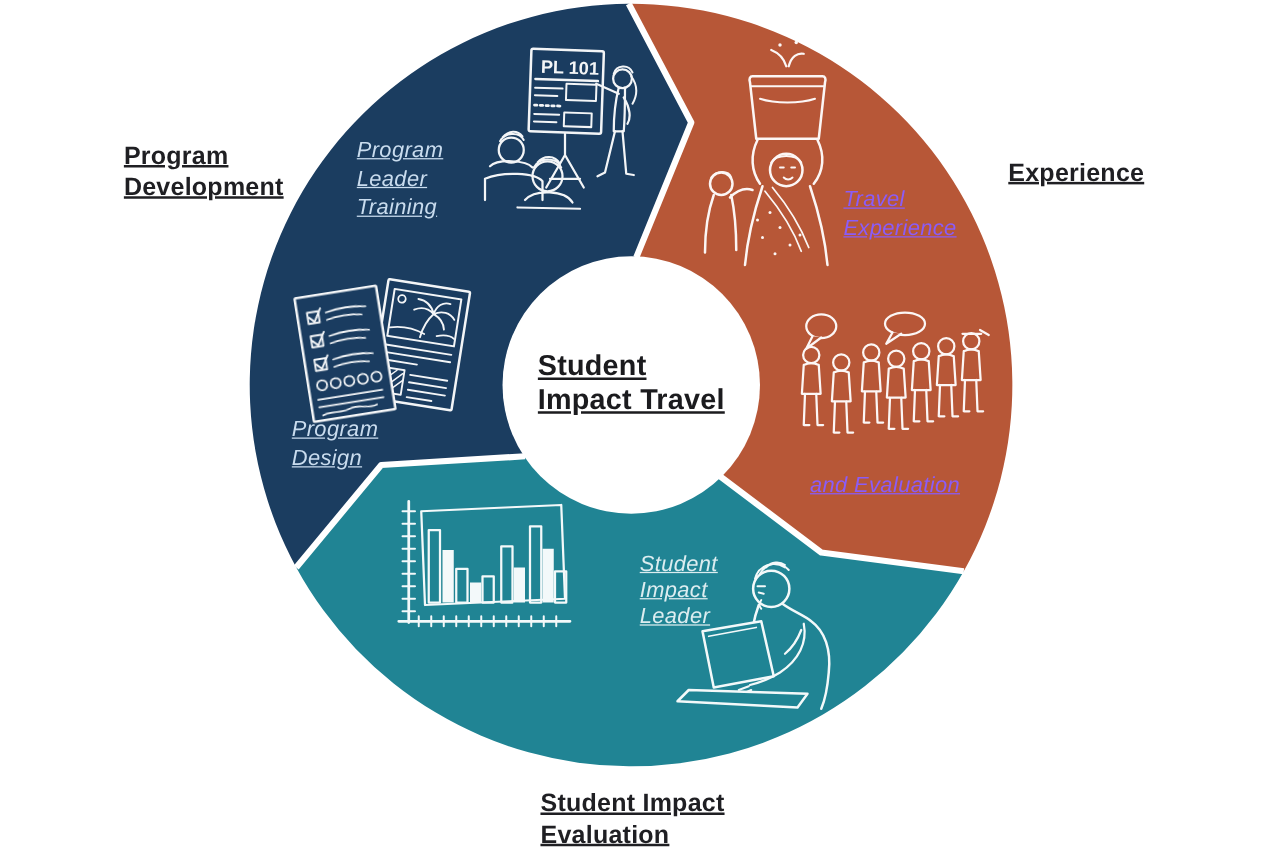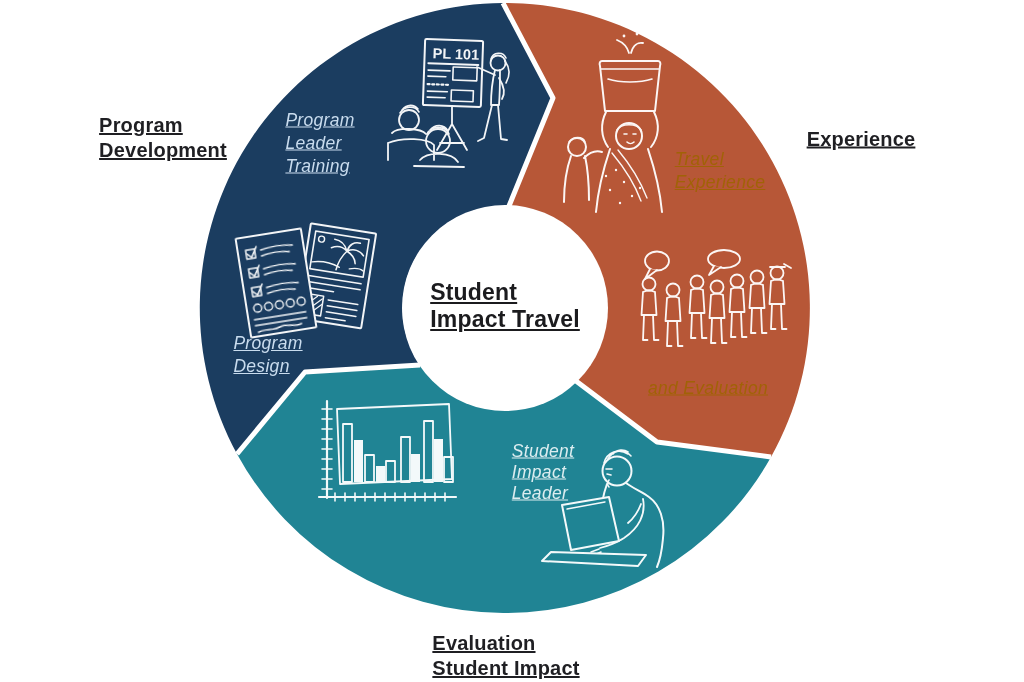--- a/index.html
+++ b/index.html
@@ -5,21 +5,21 @@
   html,body{margin:0;padding:0;background:#ffffff;}
   .stage{
     position:relative;width:1024px;height:682px;background:#ffffff;
     font-family:"Liberation Sans",sans-serif;overflow:hidden;
   }
   .stage svg{position:absolute;left:0;top:0;}
   .label{position:absolute;transform:translate(-50%,-50%);white-space:nowrap;text-decoration:underline;}
   .label-dark{font-weight:700;font-size:20px;line-height:25px;color:#1f1f23;letter-spacing:.2px;}
   .label-seg{font-style:italic;font-weight:400;font-size:17.5px;line-height:23px;letter-spacing:.3px;}
   .on-navy{color:#c9dcee;}
-  .on-rust{color:#a16207;}
+  .on-rust{color:#8b5cf6;}
   .on-teal{color:#dcedf0;}
   .label-survey{line-height:21px;}
   .center-label{font-weight:700;font-size:23px;line-height:27px;color:#1b1b1e;letter-spacing:.2px;}
 </style>
 </head>
 <body>
 
 <div class="stage">
 
   <svg width="1024" height="682" viewBox="0 0 1024 682">
@@ -175,22 +175,22 @@
   </svg>
 
   <div class="label label-dark" style="left:163px;top:138px">
     <div>Program</div>
     <div>Development</div>
   </div>
   <div class="label label-dark" style="left:861px;top:139px">
     <div>Experience</div>
   </div>
   <div class="label label-dark" style="left:506px;top:656px">
+    <div>Student Impact</div>
     <div>Evaluation</div>
-    <div>Student Impact</div>
   </div>
 
   <div class="label label-seg on-navy" style="left:320px;top:143px">
     <div>Program</div>
     <div>Leader</div>
     <div>Training</div>
   </div>
   <div class="label label-seg on-navy" style="left:268px;top:355px">
     <div>Program</div>
     <div>Design</div>

